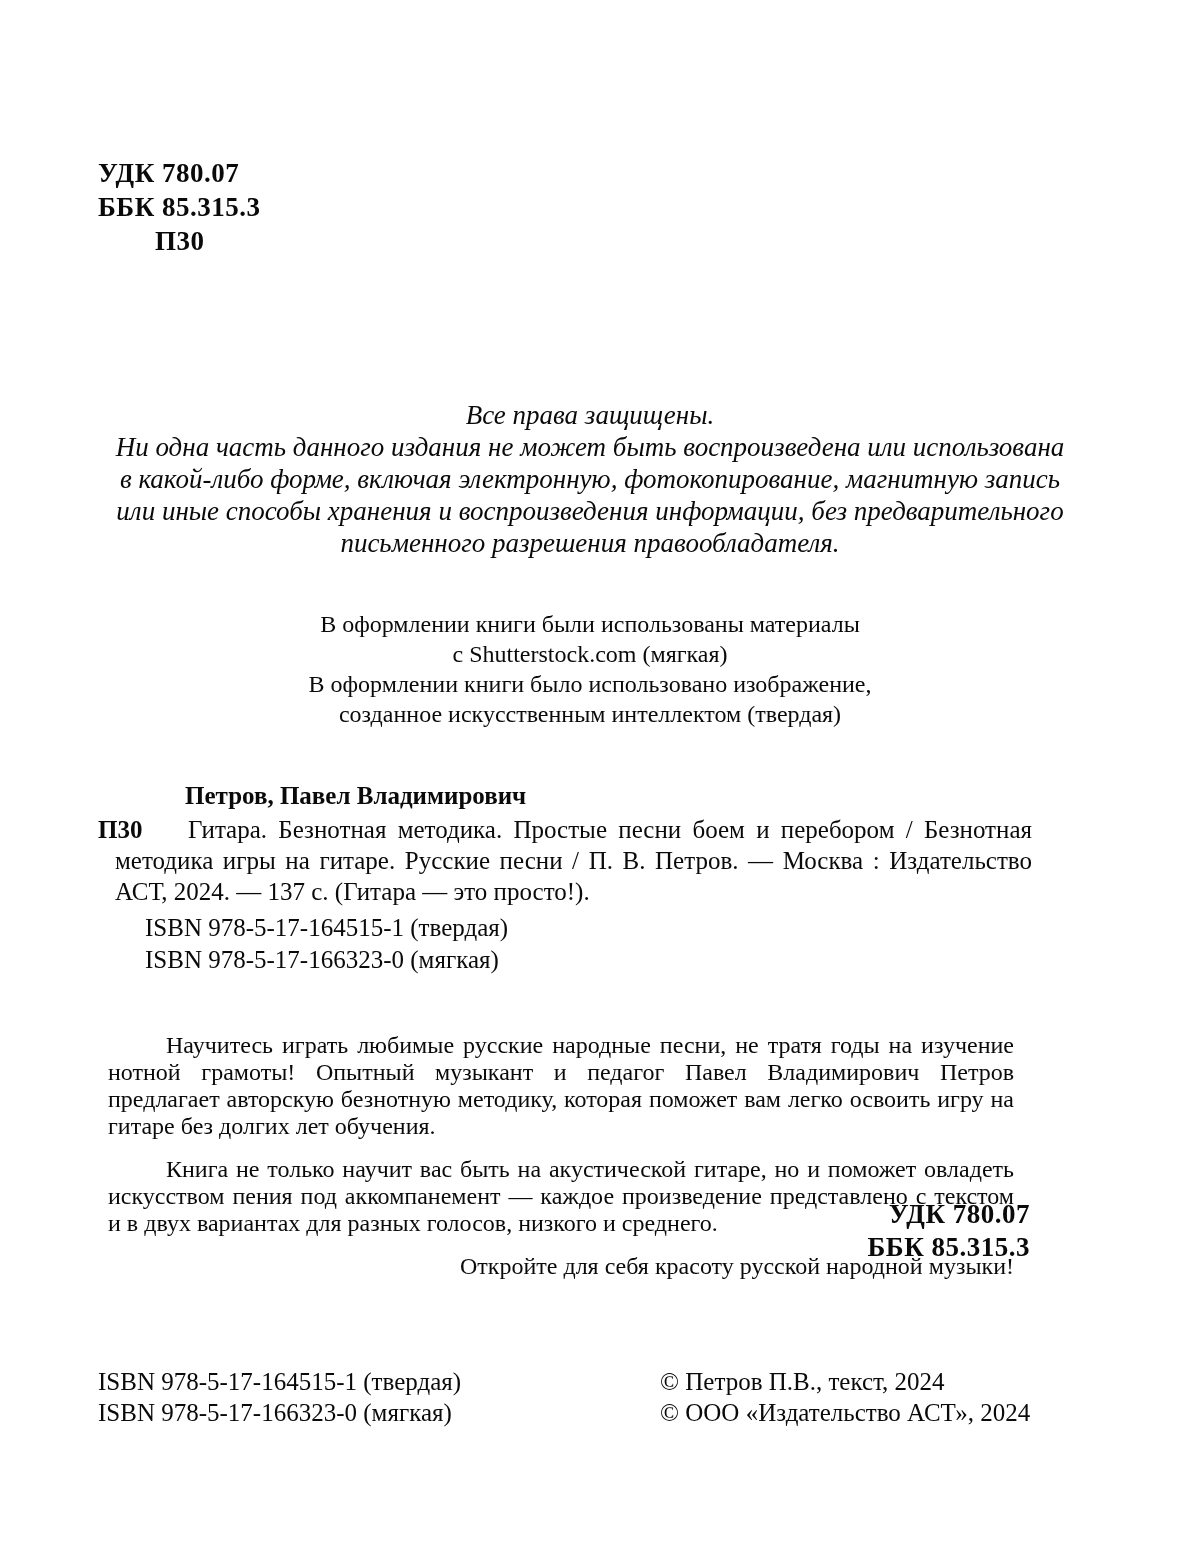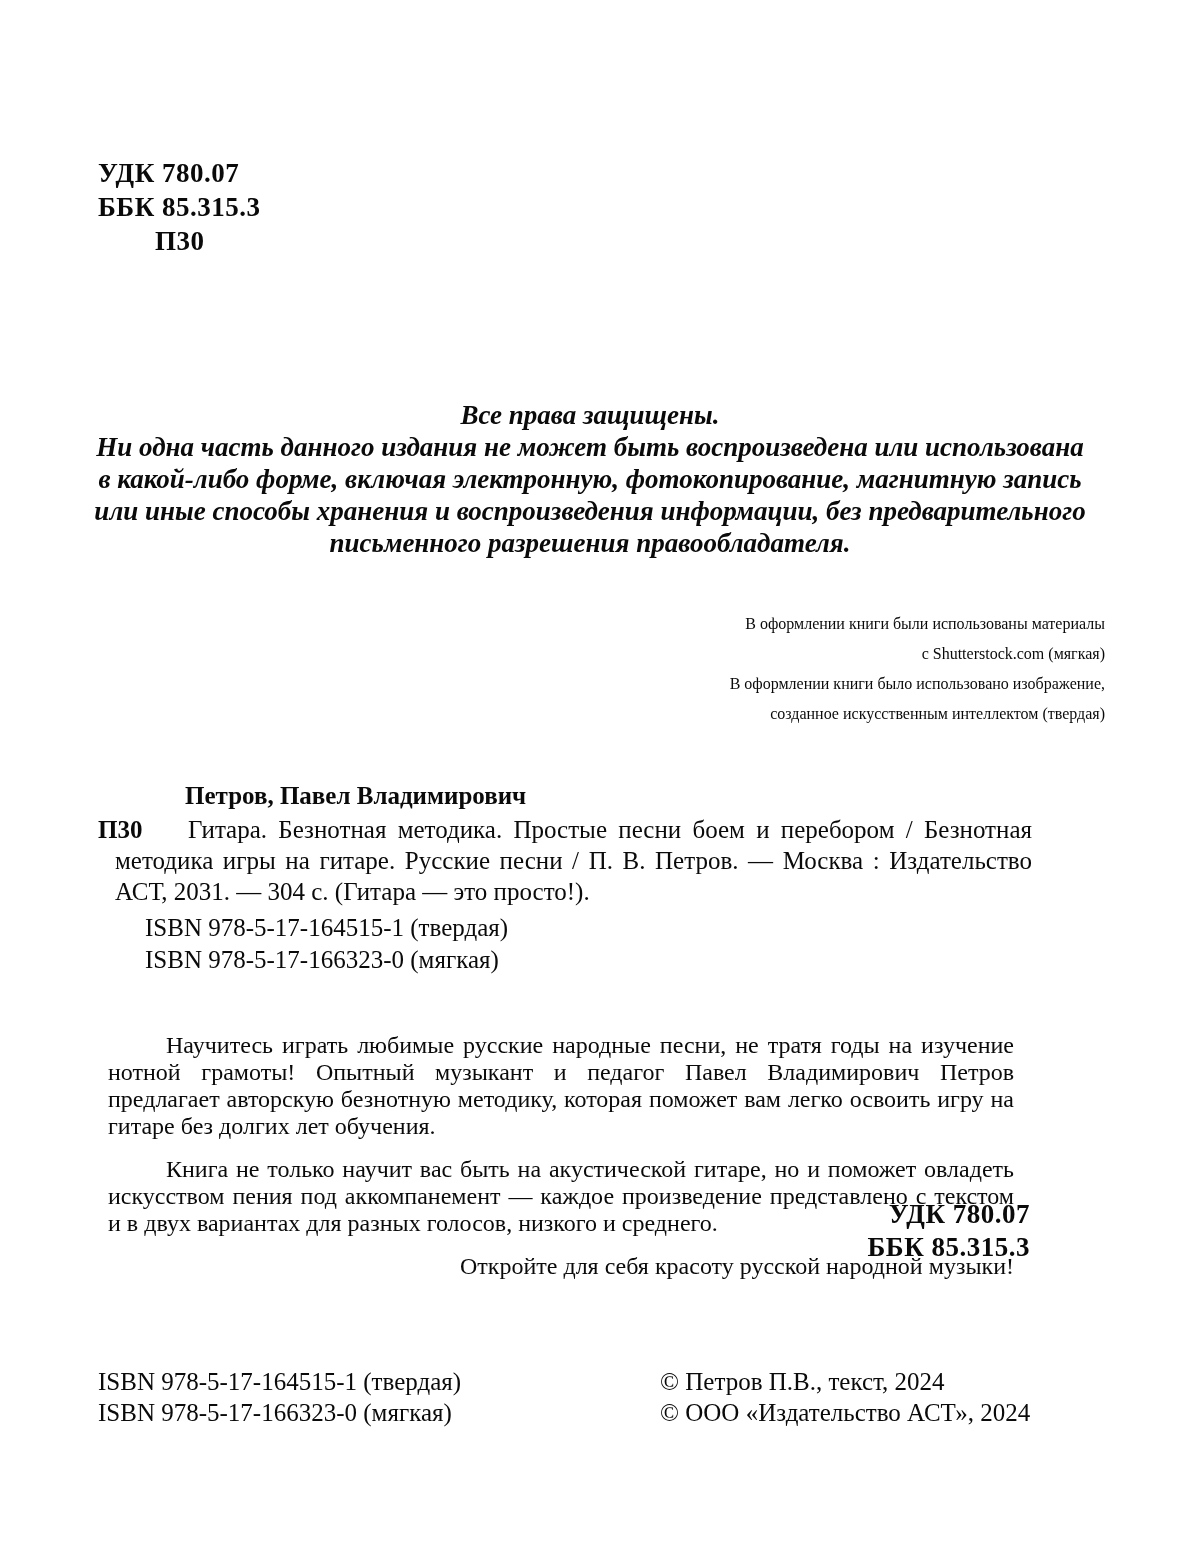--- a/index.html
+++ b/index.html
@@ -29,32 +29,32 @@
   .top-codes .code-line-indent {
     margin-left: 57px;
   }
 
   .rights-notice {
     left: 75px;
     top: 399px;
     width: 1030px;
     text-align: center;
     font-style: italic;
-    font-weight: bold;
+    font-weight: normal;
     font-size: 27px;
     line-height: 32px;
     white-space: pre-line;
   }
 
   .materials-notice {
     left: 75px;
     top: 609px;
     width: 1030px;
-    text-align: right;
-    font-size: 16px;
+    text-align: center;
+    font-size: 24px;
     line-height: 30px;
     white-space: pre-line;
   }
 
   .author-heading {
     left: 145px;
     top: 781px;
     font-weight: bold;
     font-size: 25px;
     line-height: 30px;
@@ -145,21 +145,21 @@
 
   <div class="abs materials-notice">В оформлении книги были использованы материалы
 с Shutterstock.com (мягкая)
 В оформлении книги было использовано изображение,
 созданное искусственным интеллектом (твердая)</div>
 
   <div class="abs author-heading">Петров, Павел Владимирович</div>
 
   <div class="abs catalog-code">П30</div>
 
-  <div class="abs catalog-description">Гитара. Безнотная методика. Простые песни боем и перебором / Безнотная методика игры на гитаре. Русские песни / П. В. Петров. — Москва : Издательство АСТ, 2031. — 304 с. (Гитара — это просто!).</div>
+  <div class="abs catalog-description">Гитара. Безнотная методика. Простые песни боем и перебором / Безнотная методика игры на гитаре. Русские песни / П. В. Петров. — Москва : Издательство АСТ, 2024. — 137 с. (Гитара — это просто!).</div>
 
   <div class="abs isbn-mid">
     <div>ISBN 978-5-17-164515-1 (твердая)</div>
     <div>ISBN 978-5-17-166323-0 (мягкая)</div>
   </div>
 
   <div class="abs annotation">
     <p>Научитесь играть любимые русские народные песни, не тратя годы на изучение нотной грамоты! Опытный музыкант и педагог Павел Владимирович Петров предлагает авторскую безнотную методику, которая поможет вам легко освоить игру на гитаре без долгих лет обучения.</p>
     <p>Книга не только научит вас быть на акустической гитаре, но и поможет овладеть искусством пения под аккомпанемент — каждое произведение представлено с текстом и в двух вариантах для разных голосов, низкого и среднего.</p>
     <p class="no-justify">Откройте для себя красоту русской народной музыки!</p>

